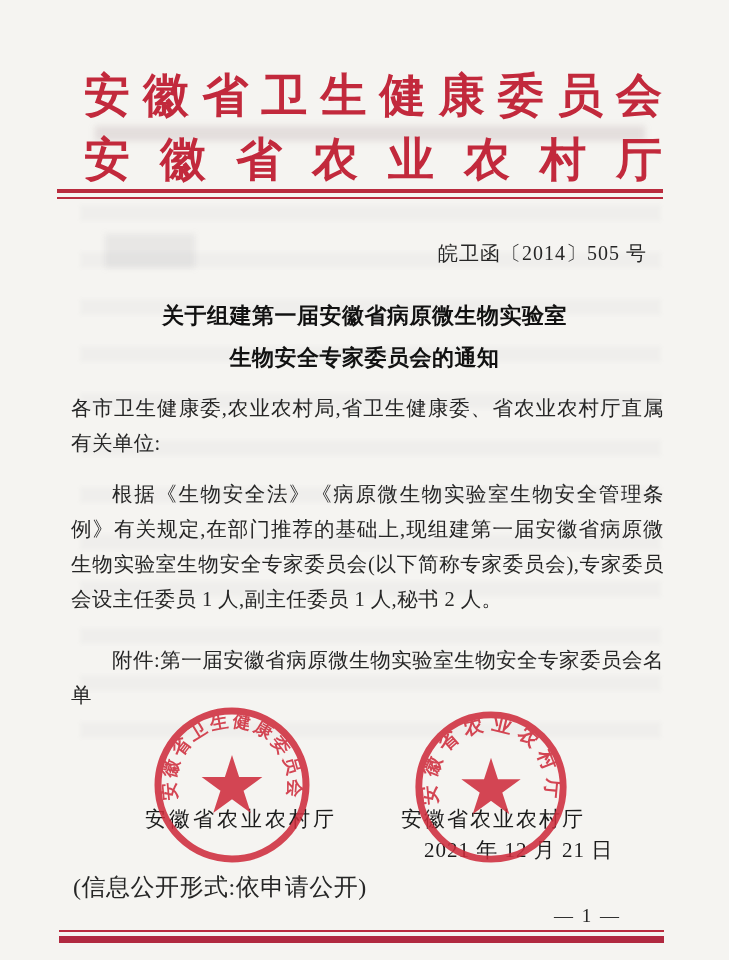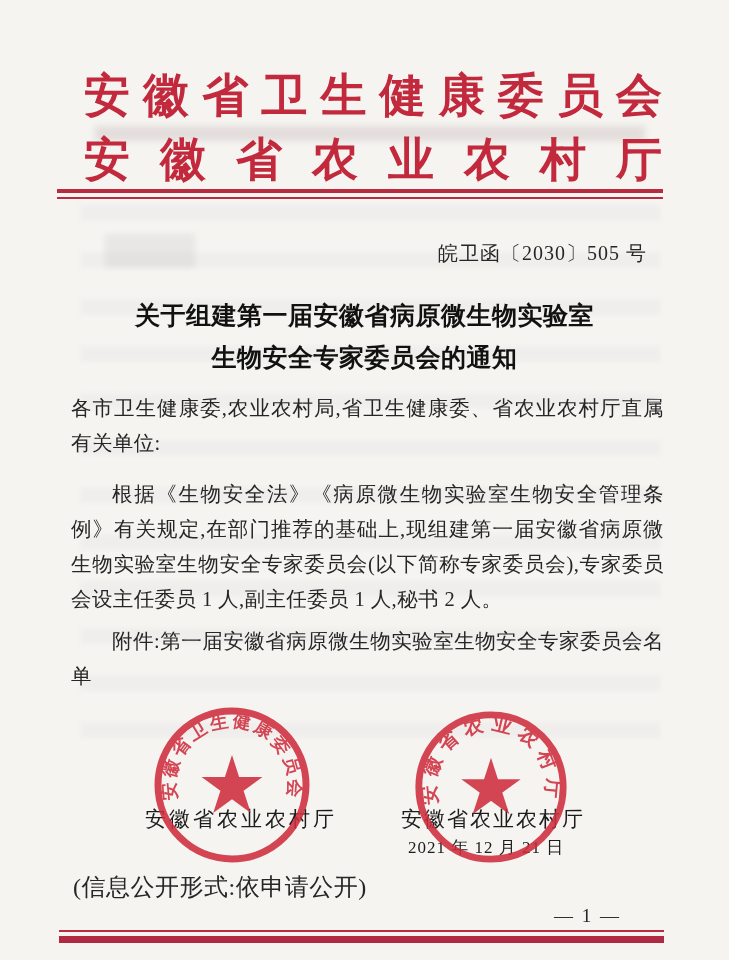--- a/index.html
+++ b/index.html
@@ -55,41 +55,41 @@
   .rule-bottom-thick{left:59px;top:936px;width:605px;height:7px;background:#b02940;}
 
   .doc-number{
     position:absolute;top:240px;right:82px;
     font-size:20px;color:var(--ink);letter-spacing:1px;
   }
 
   .title{
     position:absolute;left:0;right:0;top:295px;
     text-align:center;color:#111;
-    font-size:25px;font-weight:bold;line-height:42px;
+    font-size:22px;font-weight:bold;line-height:42px;
     letter-spacing:.5px;
   }
 
   .body-text{
     position:absolute;left:71px;top:391px;width:593px;
     font-size:20.5px;line-height:35px;color:var(--ink);
     text-align:justify;letter-spacing:.4px;
   }
   .body-text p{margin:0;padding:0;}
   .body-text p.indent{text-indent:2em;margin-top:16px;}
-  .body-text p.attachment{margin-top:7px;}
+  .body-text p.attachment{margin-top:26px;}
 
   .sig{
     position:absolute;font-size:21px;color:#1c1c1c;z-index:1;white-space:nowrap;
   }
   .sig-left{left:145px;top:805px;letter-spacing:3px;}
   .sig-right{left:401px;top:805px;letter-spacing:2px;}
   .sig-date{
-    position:absolute;left:408px;top:836px;z-index:1;
-    font-size:17px;color:#1c1c1c;letter-spacing:1px;white-space:nowrap;
+    position:absolute;left:424px;top:836px;z-index:1;
+    font-size:21px;color:#1c1c1c;letter-spacing:1px;white-space:nowrap;
   }
 
   svg.seal{position:absolute;z-index:2;opacity:.87;}
   .seal-left{left:150px;top:703px;width:164px;height:164px;}
   .seal-right{left:411px;top:707px;width:160px;height:160px;}
   .seal-ring{fill:none;stroke:var(--seal-red);stroke-width:7;}
   .seal-star{fill:var(--seal-red);}
   .seal-text{
     fill:var(--seal-red);font-weight:bold;
     font-family:"Liberation Serif","DejaVu Serif",serif;
@@ -134,21 +134,21 @@
       <span>农</span>
       <span>业</span>
       <span>农</span>
       <span>村</span>
       <span>厅</span>
     </div>
 
   <div class="rule rule-top-thick"></div>
   <div class="rule rule-top-thin"></div>
 
-  <div class="doc-number">皖卫函〔2030〕505 号</div>
+  <div class="doc-number">皖卫函〔2014〕505 号</div>
 
   <div class="title">
     <div>关于组建第一届安徽省病原微生物实验室</div>
     <div>生物安全专家委员会的通知</div>
   </div>
 
   <div class="body-text">
     <p class="salutation">各市卫生健康委,农业农村局,省卫生健康委、省农业农村厅直属有关单位:</p>
     <p class="indent">根据《生物安全法》《病原微生物实验室生物安全管理条例》有关规定,在部门推荐的基础上,现组建第一届安徽省病原微生物实验室生物安全专家委员会(以下简称专家委员会),专家委员会设主任委员 1 人,副主任委员 1 人,秘书 2 人。</p>
     <p class="indent attachment">附件:第一届安徽省病原微生物实验室生物安全专家委员会名单</p>

